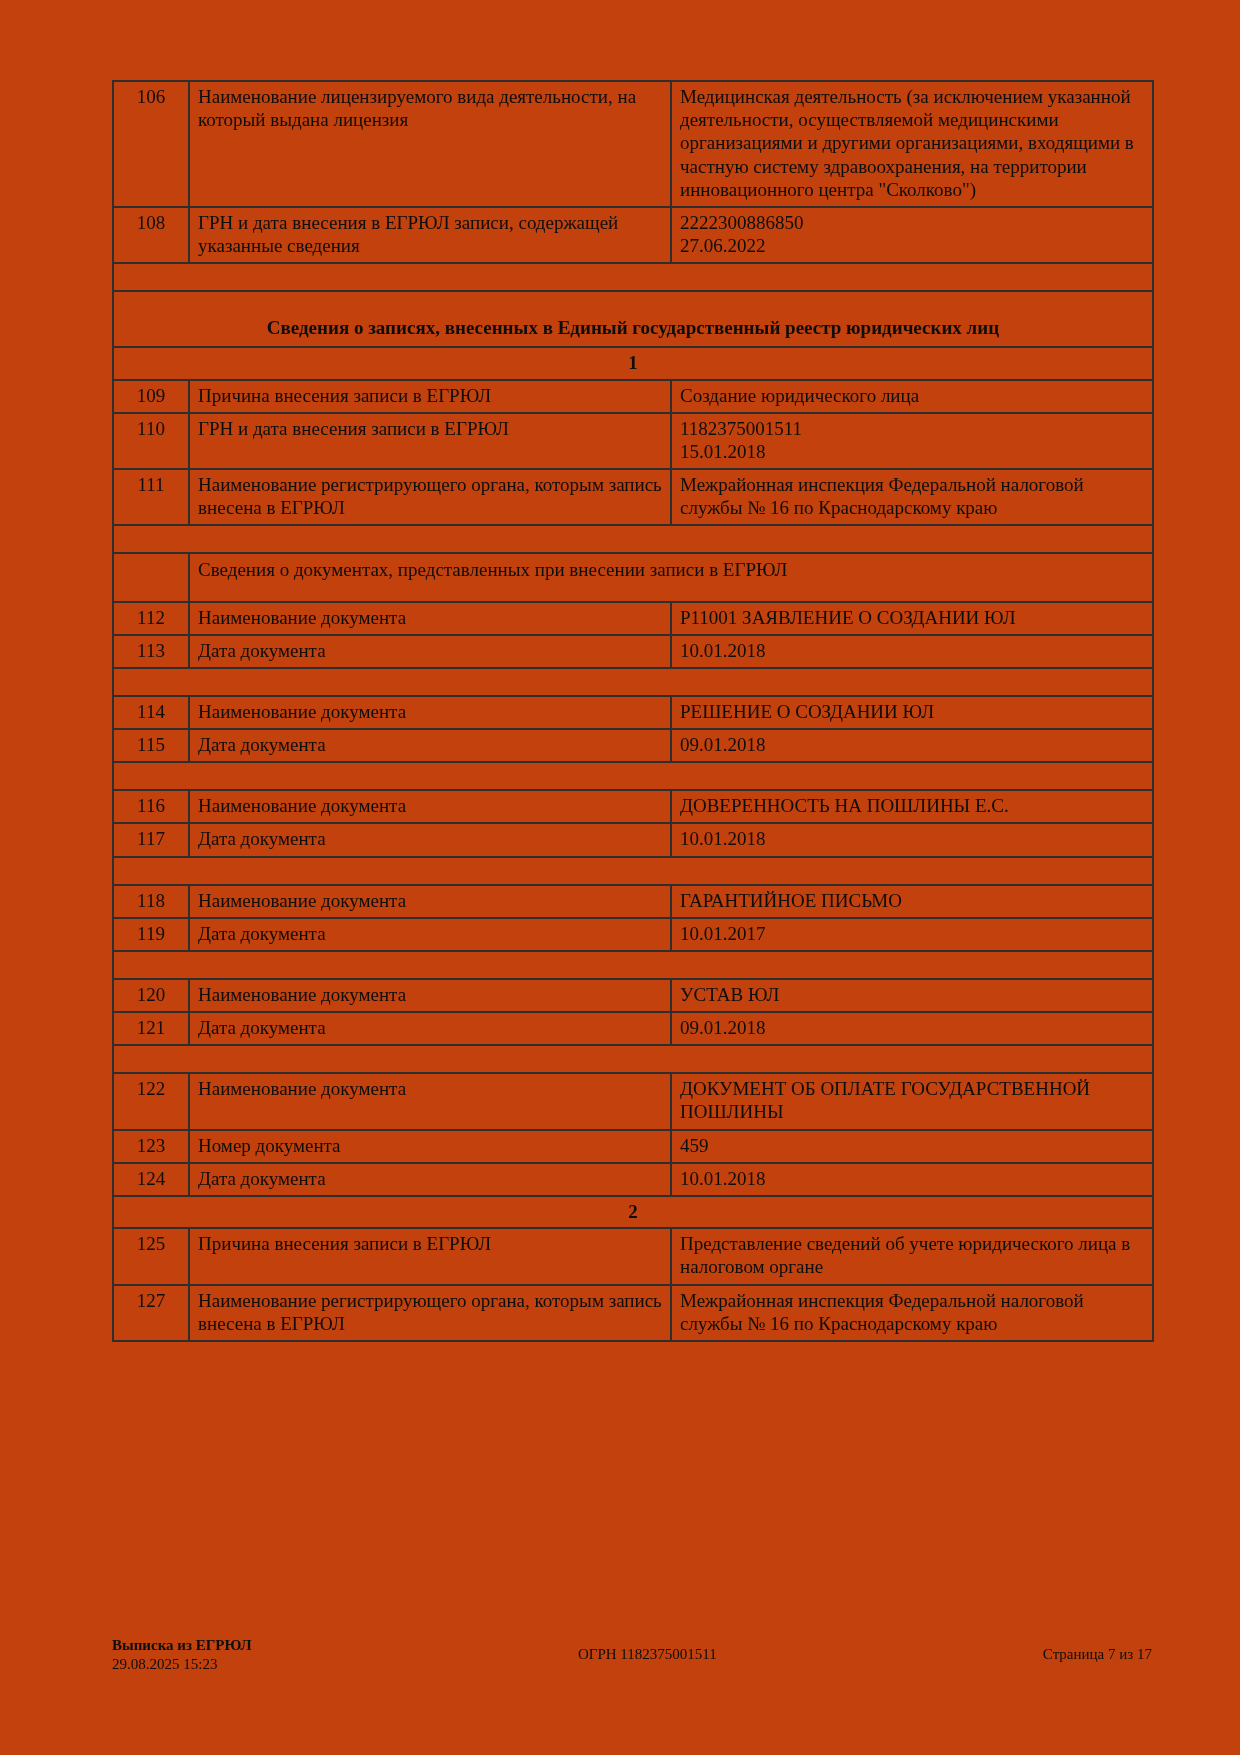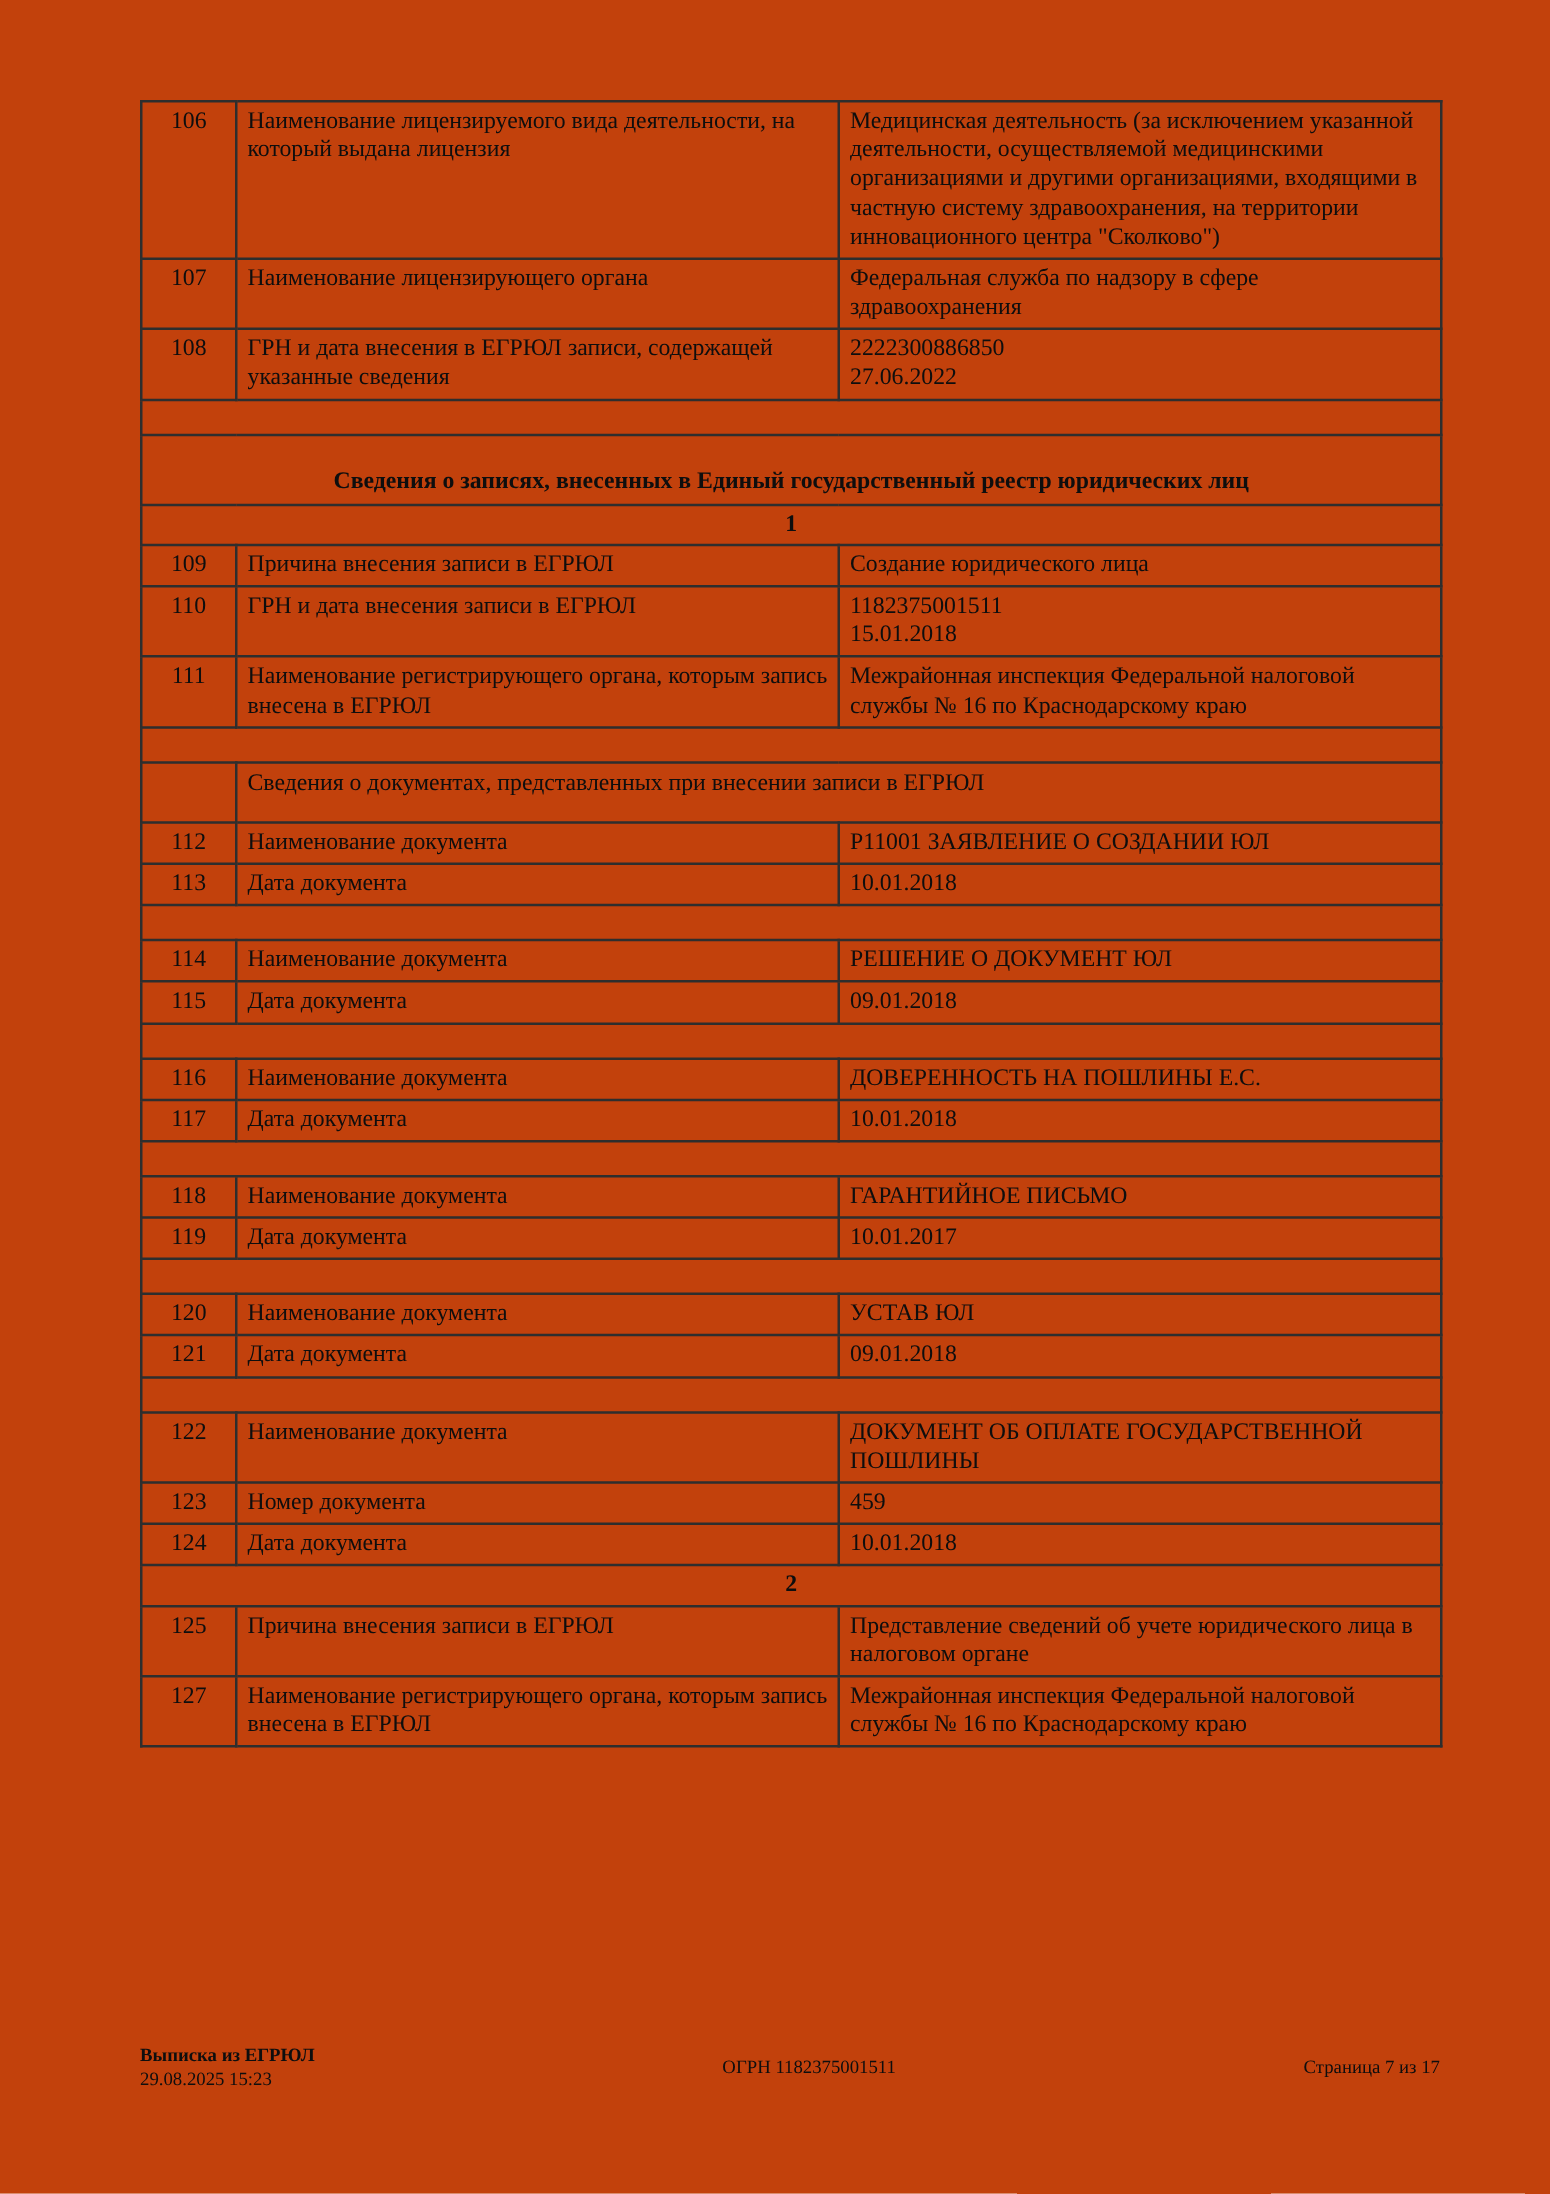--- a/index.html
+++ b/index.html
@@ -90,25 +90,20 @@
       <col style="width:482px">
       <col style="width:482px">
     </colgroup>
     <tbody id="table-body">
         <tr class="row-data">
           <td class="cell-num">106</td>
           <td class="cell-label">Наименование лицензируемого вида деятельности, на который выдана лицензия</td>
           <td class="cell-value">Медицинская деятельность (за исключением указанной деятельности, осуществляемой медицинскими организациями и другими организациями, входящими в частную систему здравоохранения, на территории инновационного центра "Сколково")</td>
         </tr>
         <tr class="row-data">
-          <td class="cell-num">107</td>
-          <td class="cell-label">Наименование лицензирующего органа</td>
-          <td class="cell-value">Федеральная служба по надзору в сфере здравоохранения</td>
-        </tr>
-        <tr class="row-data">
           <td class="cell-num">108</td>
           <td class="cell-label">ГРН и дата внесения в ЕГРЮЛ записи, содержащей указанные сведения</td>
           <td class="cell-value">2222300886850
 27.06.2022</td>
         </tr>
         <tr class="row-spacer">
           <td class="cell-spacer" colspan="3"></td>
         </tr>
         <tr class="row-section">
           <td class="cell-span" colspan="3">Сведения о записях, внесенных в Единый государственный реестр юридических лиц</td>
@@ -148,21 +143,21 @@
           <td class="cell-num">113</td>
           <td class="cell-label">Дата документа</td>
           <td class="cell-value">10.01.2018</td>
         </tr>
         <tr class="row-spacer">
           <td class="cell-spacer" colspan="3"></td>
         </tr>
         <tr class="row-data">
           <td class="cell-num">114</td>
           <td class="cell-label">Наименование документа</td>
-          <td class="cell-value">РЕШЕНИЕ О ДОКУМЕНТ ЮЛ</td>
+          <td class="cell-value">РЕШЕНИЕ О СОЗДАНИИ ЮЛ</td>
         </tr>
         <tr class="row-data">
           <td class="cell-num">115</td>
           <td class="cell-label">Дата документа</td>
           <td class="cell-value">09.01.2018</td>
         </tr>
         <tr class="row-spacer">
           <td class="cell-spacer" colspan="3"></td>
         </tr>
         <tr class="row-data">

